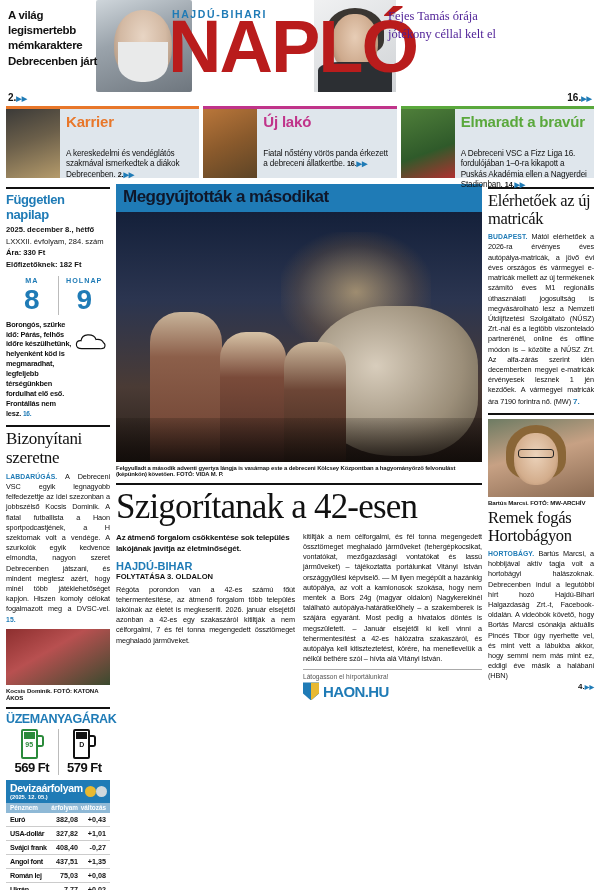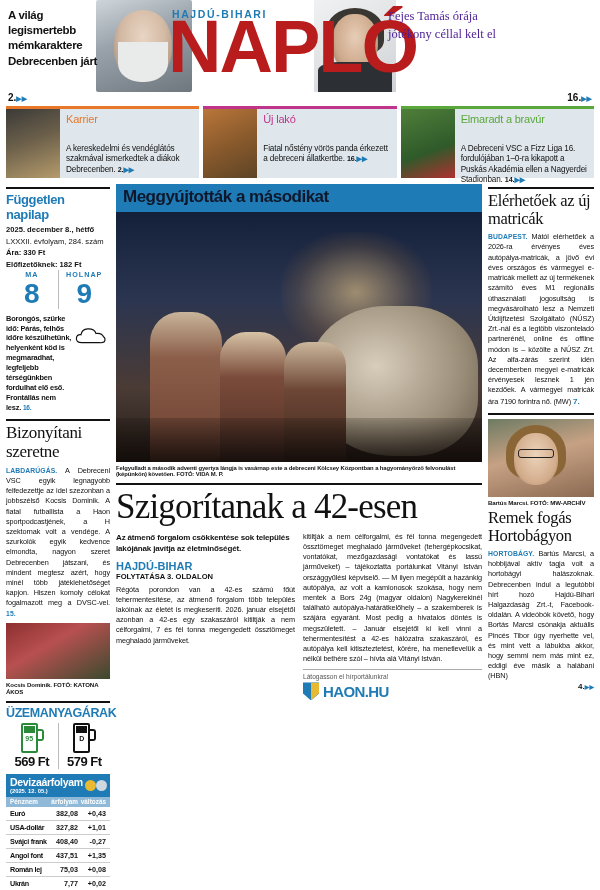--- a/index.html
+++ b/index.html
@@ -73,41 +73,41 @@
   .pgnum .arrow { color:#1f7bb6; font-size: 7px; }
   .pg-left { left: 8px; top: 0; }
   .pg-right { right: 8px; top: 0; }
 
   
   .teasers { display: flex; gap: 4px; padding: 0 6px; height: 72px; }
   .teaser { flex: 1; display: flex; position: relative; }
   .teaser .tbar { position:absolute; left:0; top:0; height:3px; width:100%; }
   .teaser .timg { width: 54px; flex: 0 0 54px; margin-top:3px; }
   .teaser .ttxt { flex: 1; background: #dfe6ec; margin-top: 3px; padding: 4px 5px 2px 6px; }
-  .teaser h3 { font-size: 11px; font-weight: normal; margin-bottom: 8px; letter-spacing:-0.2px; }
+  .teaser h3 { font-size: 15px; font-weight: bold; margin-bottom: 8px; letter-spacing:-0.2px; }
   .teaser p { font-size: 8.2px; line-height: 1.26; color: #111; letter-spacing:-0.15px;margin-top:19px; }
   .teaser p .pg { font-weight: bold; font-size: 7.2px; }
 
   .img-career { background: linear-gradient(160deg,#3b3a38 0%,#6b5f4a 45%,#b59b6b 100%); }
   .img-panda  { background: linear-gradient(155deg,#b9763a 0%,#8a5a2c 50%,#5d4426 100%); }
   .img-foci   { background: linear-gradient(160deg,#4f7f3a 0%,#2f5a2a 60%,#b03030 100%); }
 
   
   .grid { display: flex; padding: 6px 6px 0 6px; gap: 6px; }
   .col-l { width: 104px; flex: 0 0 104px; }
   .col-c { width: 366px; flex: 0 0 366px; }
   .col-r { width: 106px; flex: 0 0 106px; }
 
   .rule-thick { border-top: 2.5px solid #111; margin: 3px 0 3px 0; }
 
   
   .fuggetlen { font-size: 13px; font-weight: bold; color: #1f7bb6; letter-spacing:-0.4px; }
   .imprint { font-size: 7.6px; font-weight: bold; line-height: 1.52; color:#111; margin-top: 2px; }
   .imprint .light { font-weight: normal; }
-  .weather { display: flex; margin-top: 0; }
+  .weather { display: flex; margin-top: 6px; }
   .wcell { flex:1; text-align: center; }
   .wcell.first { border-right: 1px solid #bbb; }
   .wlabel { font-size: 7.2px; font-weight: bold; color:#1f7bb6; letter-spacing: 1px; }
   .wtemp { font-size: 28px; font-weight: bold; color:#1f7bb6; line-height: 1.05; }
   .wtext { font-size: 7.4px; font-weight: bold; line-height:1.35; margin-top: 5px; color:#111; width: 66px; letter-spacing:-0.2px;}
   .wtext .pg { color:#1f7bb6; font-size: 6.6px; }
   .wwrap { position: relative; }
   .cloud { position:absolute; right: 2px; top: 12px; width: 34px; height: 20px; }
   .cloud svg { width:100%; height:100%; }
 

